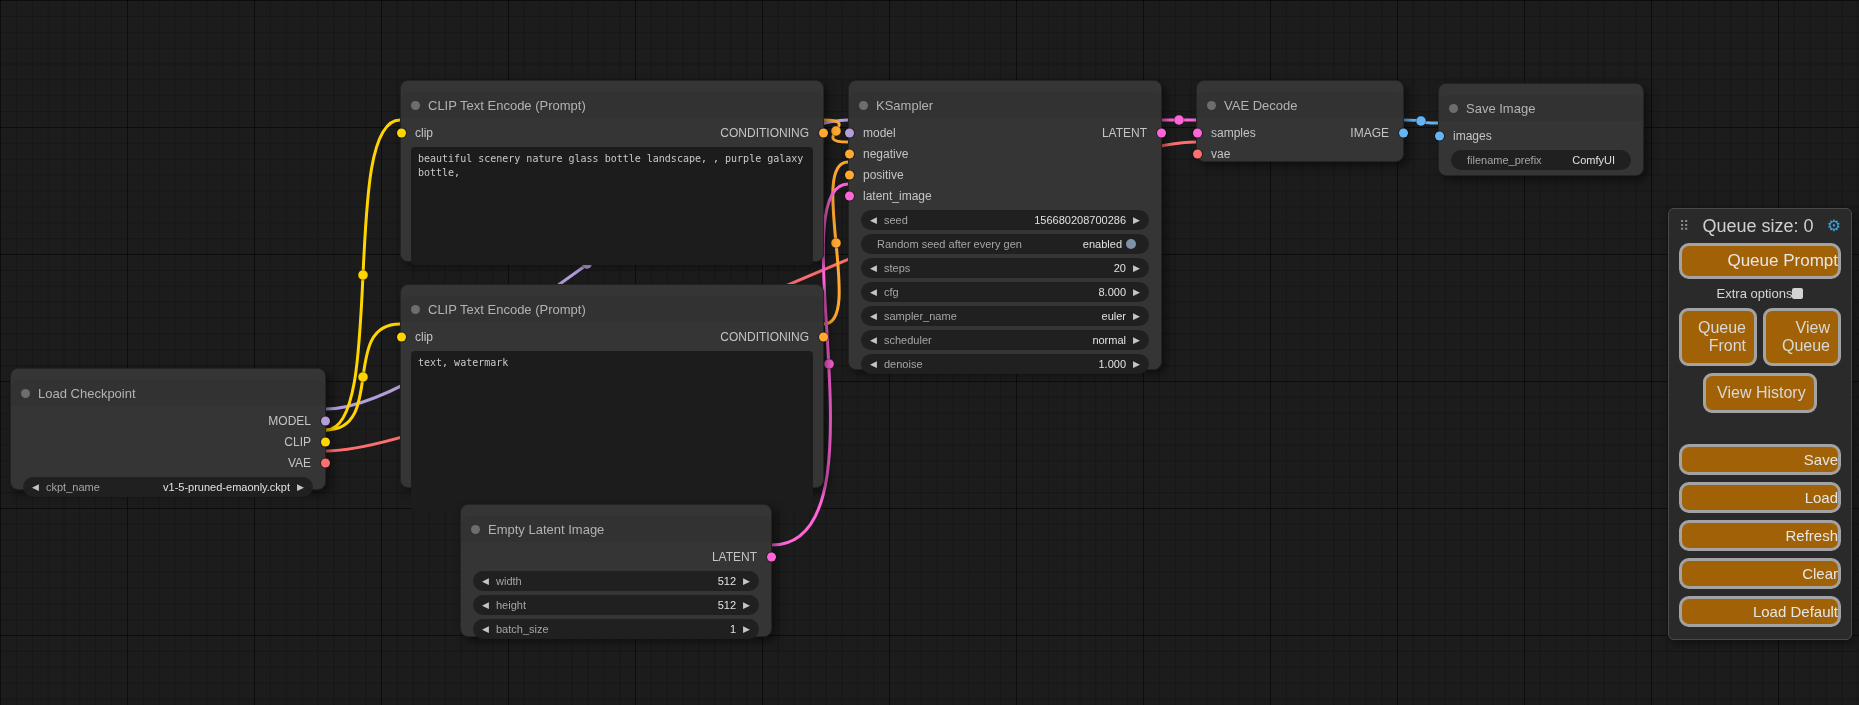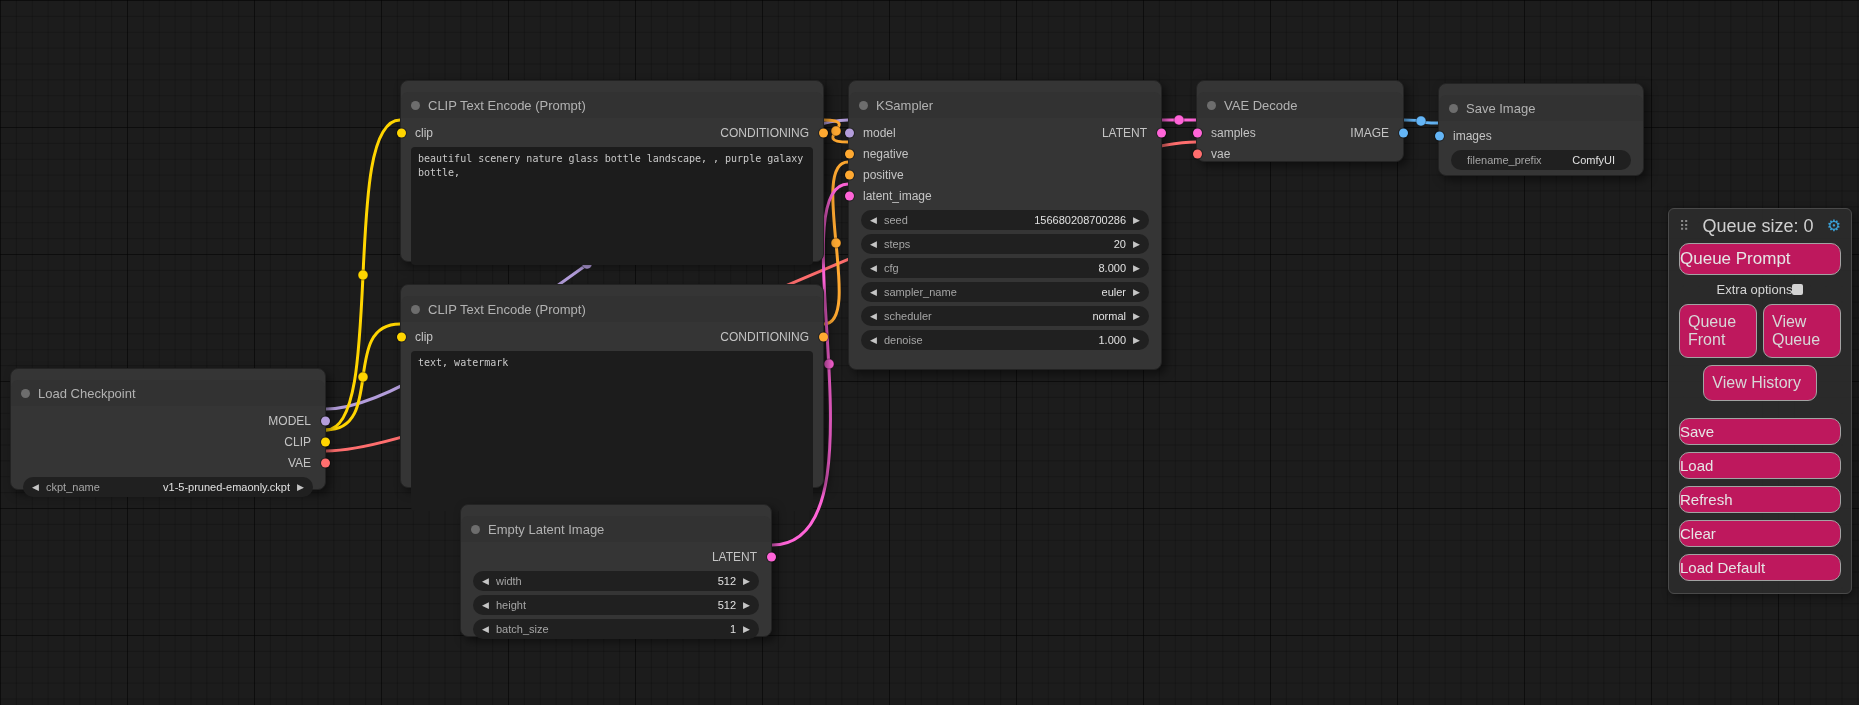--- a/index.html
+++ b/index.html
@@ -79,33 +79,33 @@
     color:#dddddd; font-size:13px;
     box-shadow:3px 3px 10px rgba(0,0,0,0.45);
   }
   .menu-header { display:flex; align-items:center; gap:6px; height:20px; }
   .drag-handle { color:#8a8a8a; font-size:14px; cursor:move; flex:none; }
   .queue-size { flex:1; text-align:center; color:#cfcfcf; font-size:18px; }
   .gear { font-size:16px; cursor:pointer; flex:none; line-height:1; }
 
   button { font-family:inherit; cursor:pointer; }
   .btn {
-    background:#be185d; border:1px solid #a3a3a3; border-radius:12px;
-    color:#e6e6e6; text-align:left;
+    background:#a16207; border:3px solid #a3a3a3; border-radius:12px;
+    color:#e6e6e6; text-align:right;
   }
   .btn-queue { font-size:17px; padding:5px 0; border-radius:10px; }
   .btn-large { font-size:15px; padding:4px 0; border-radius:10px; }
   .btn-small { font-size:16px; padding:8px 8px; border-radius:9px; color:#d8d8d8; }
   .extra-row { display:flex; align-items:center; justify-content:center; font-size:13px; color:#d6d6d6; }
   .checkbox { width:11px; height:11px; background:#d3d3d3; border-radius:2px; cursor:pointer; }
   .small-row { display:flex; justify-content:space-between; gap:6px; }
   .small-row .btn-small { flex:1; }
   .center-row { display:flex; justify-content:center; }
   .center-row .btn-small { width:70%; }
-  .save-gap { margin-top:10px; }
+  .save-gap { margin-top:24px; }
 </style>
 </head>
 <body>
 
 <div class="canvas">
 
   <svg class="links-layer" width="1859" height="705" viewBox="0 0 1859 705">
     <path d="M 326 409 C 446 409, 728 120, 848 120" stroke="#B39DDB"></path>
     <circle cx="587" cy="264" r="5" fill="#B39DDB"></circle>
     <path d="M 326 430 C 386 430, 340 120, 400 120" stroke="#FFD500"></path>
@@ -239,20 +239,25 @@
       <div class="slot-row">
         <span class="slot-dot in" style="background-color: rgb(255, 100, 216);"></span>
         <span class="slot-label">latent_image</span>
       </div>
       <div class="widget">
         <span class="w-arrow">◀</span>
         <span class="w-name">seed</span>
         <span class="w-val">156680208700286</span>
         <span class="w-arrow">▶</span>
       </div>
+      <div class="widget no-arrows">
+        <span class="w-name">Random seed after every gen</span>
+        <span class="w-val">enabled</span>
+        <span class="toggle-dot" style="background-color: rgb(127, 146, 171);"></span>
+      </div>
       <div class="widget">
         <span class="w-arrow">◀</span>
         <span class="w-name">steps</span>
         <span class="w-val">20</span>
         <span class="w-arrow">▶</span>
       </div>
       <div class="widget">
         <span class="w-arrow">◀</span>
         <span class="w-name">cfg</span>
         <span class="w-val">8.000</span>

